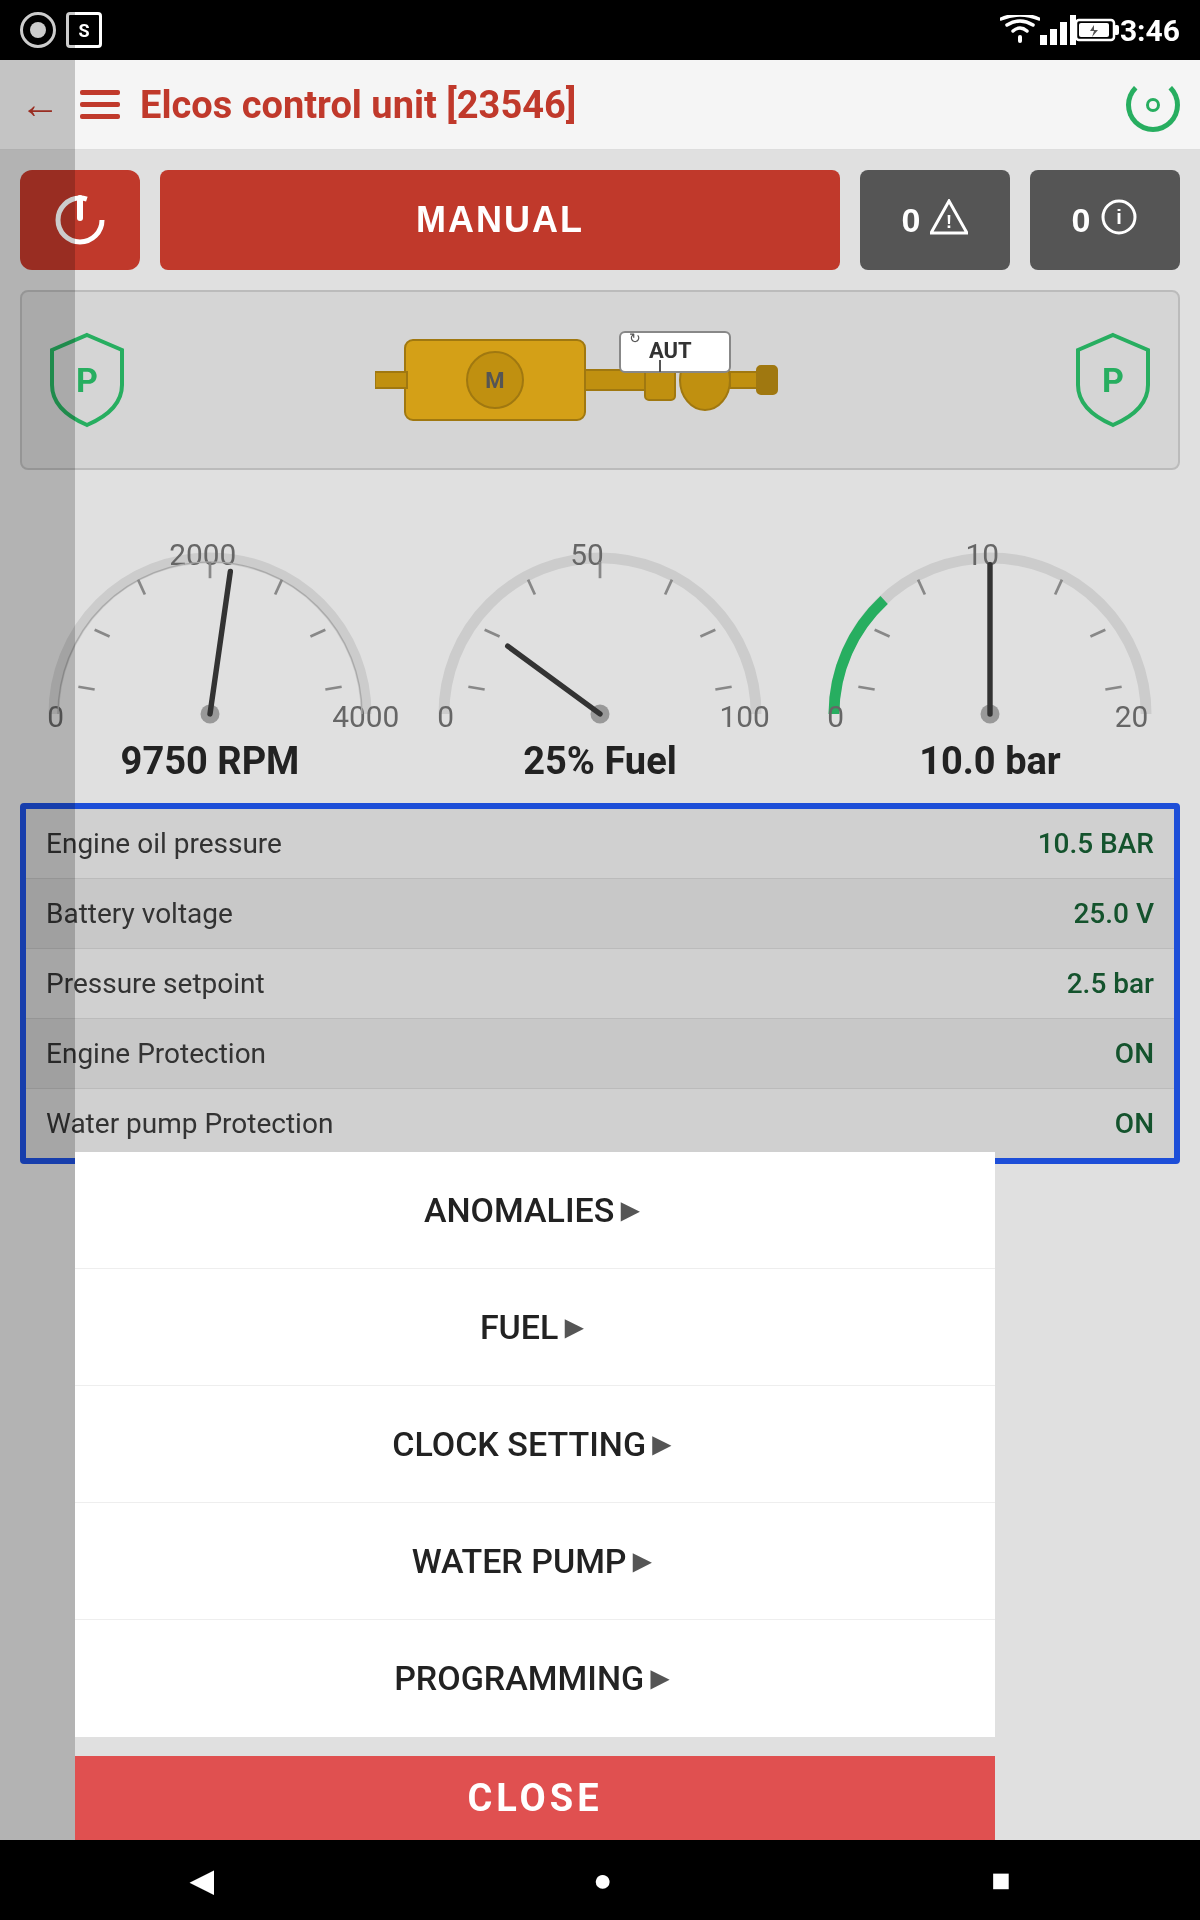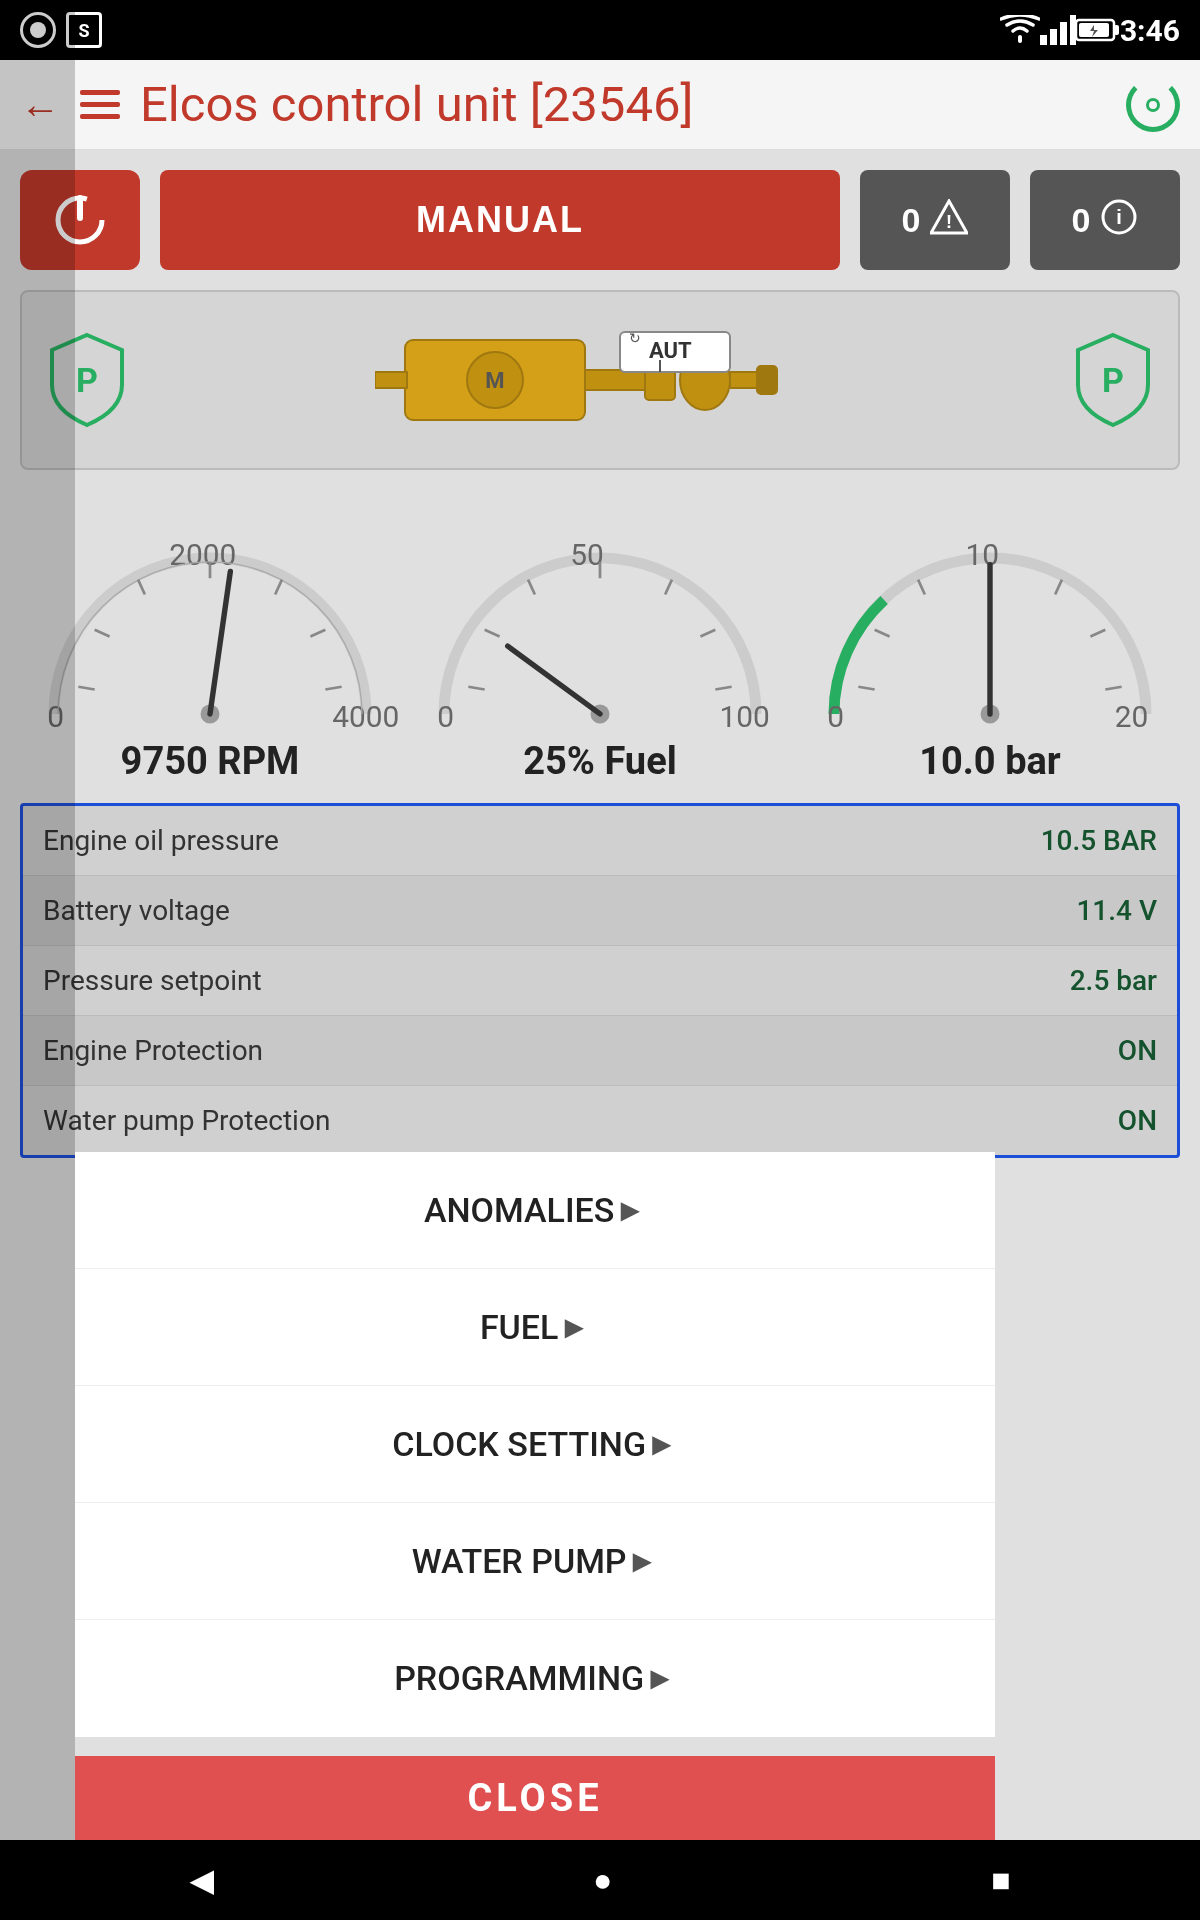--- a/index.html
+++ b/index.html
@@ -74,22 +74,22 @@
     }
     .nav-menu-line {
       width: 40px;
       height: 5px;
       background: #c0392b;
       border-radius: 2px;
     }
     .nav-title {
       flex: 1;
       color: #c0392b;
-      font-size: 49px;
-      font-weight: normal;
+      font-size: 38px;
+      font-weight: bold;
     }
     .nav-status-circle {
       width: 54px;
       height: 54px;
       border: 5px solid #27ae60;
       border-radius: 50%;
       border-top-color: transparent;
       position: relative;
     }
 
@@ -207,21 +207,21 @@
       font-size: 38px;
       font-weight: bold;
       color: #222;
       text-align: center;
       margin-top: 5px;
     }
 
     
     .data-table {
       background: #d0d0d0;
-      border: 3px solid #1d4ed8;
+      border: 6px solid #1d4ed8;
       border-radius: 4px;
       margin-bottom: 0;
       text-align: center;
     }
     .data-row {
       display: flex;
       justify-content: space-between;
       padding: 18px 20px;
       border-bottom: 1px solid #bbb;
       font-size: 28px;
@@ -536,21 +536,21 @@
     </div>
   </div>
 
   <div class="data-table" id="data-table">
   <div class="data-row">
         <span>Engine oil pressure</span>
         <span class="data-value">10.5 BAR</span>
       </div>
       <div class="data-row alt">
         <span>Battery voltage</span>
-        <span class="data-value">11.4 V</span>
+        <span class="data-value">25.0 V</span>
       </div>
       <div class="data-row">
         <span>Pressure setpoint</span>
         <span class="data-value">2.5 bar</span>
       </div>
       <div class="data-row alt">
         <span>Engine Protection</span>
         <span class="data-value">ON</span>
       </div>
       <div class="data-row">

